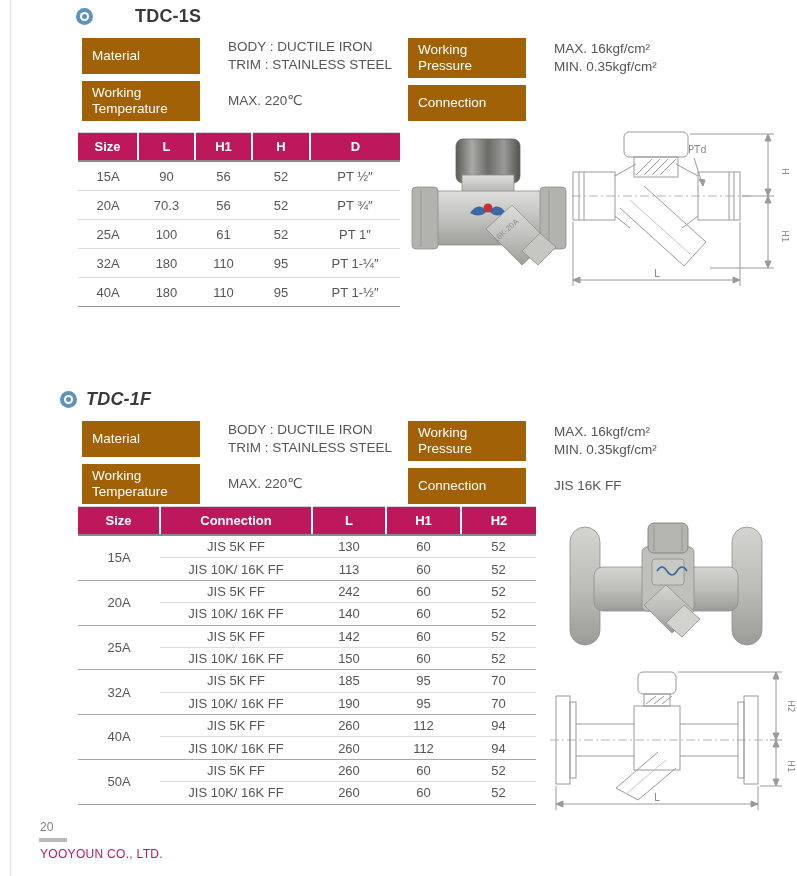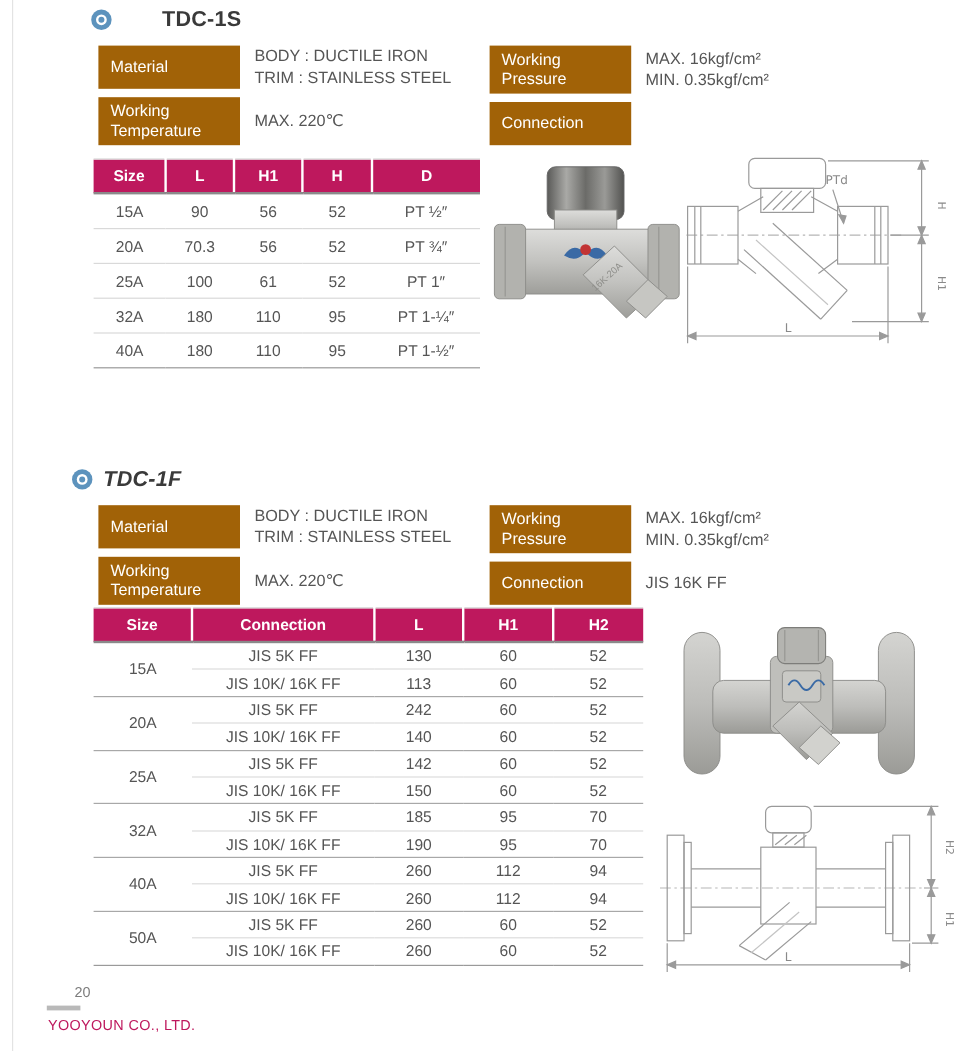--- a/index.html
+++ b/index.html
@@ -11,21 +11,21 @@
   .sec-title{position:absolute;display:flex;align-items:center;gap:9px;}
   .bullet{width:17px;height:17px;border-radius:50%;background:#5d93bd;display:inline-flex;align-items:center;justify-content:center;flex:0 0 auto;}
   .bullet-inner{width:9px;height:9px;border-radius:50%;background:#fff;display:flex;align-items:center;justify-content:center;}
   .bullet-core{width:5px;height:5px;border-radius:50%;background:#5d93bd;}
   .sec-title .t{font-size:18px;font-weight:bold;color:#3a3a3a;letter-spacing:.2px;}
 
   
   .spec-col{position:absolute;}
   .spec-row{display:flex;align-items:stretch;margin-bottom:7px;min-height:36px;}
   .spec-label{width:118px;flex:0 0 118px;background:#a16207;color:#fff;font-size:13.5px;line-height:1.2;padding:4px 10px;display:flex;align-items:center;box-sizing:border-box;}
-  .spec-value{padding-left:12px;display:flex;flex-direction:column;justify-content:center;font-size:13.5px;line-height:1.32;color:#555;white-space:nowrap;}
+  .spec-value{padding-left:28px;display:flex;flex-direction:column;justify-content:center;font-size:13.5px;line-height:1.32;color:#555;white-space:nowrap;}
   .spec-value span:empty{display:none;}
 
   
   table{border-collapse:collapse;table-layout:fixed;border-top:1px solid #d6d6d6;}
   th{background:#be185d;color:#fff;font-size:13px;font-weight:bold;text-align:center;padding:6px 0;border-left:2px solid #fff;border-bottom:2px solid #8a8a8a;}
   th:first-child{border-left:none;}
   td{font-size:13px;color:#555;text-align:center;}
   #sec1-table{position:absolute;width:322px;border-bottom:1px solid #9a9a9a;}
   #sec1-table td{padding:6.5px 0;border-bottom:1px solid #d9d9d9;}
   #sec1-table tbody tr:last-child td{border-bottom:none;}
@@ -33,21 +33,21 @@
   #sec2-table td{padding:3.2px 0;}
   #sec2-table tbody tr.group-first td{border-top:1px solid #a8a8a8;}
   #sec2-table tbody tr:first-child td{border-top:none;}
   #sec2-table tbody tr.group-sub td{border-top:1px solid #dcdcdc;}
   #sec2-table td.size-cell{border-top:1px solid #a8a8a8;}
   #sec2-table tbody tr:first-child td.size-cell{border-top:none;}
 
   .abs{position:absolute;}
   .drawing text{font-family:"DejaVu Sans",sans-serif;fill:#8a8a8a;}
   
-  #footer-page{position:absolute;left:40px;top:820px;font-size:12px;color:#7d7d7d;margin-left:22px;}
+  #footer-page{position:absolute;left:40px;top:820px;font-size:12px;color:#7d7d7d;}
   #footer-bar{position:absolute;left:39px;top:838px;width:28px;height:4px;background:#b9b9b9;}
   #footer-company{position:absolute;left:40px;top:847px;font-size:12px;color:#be185d;letter-spacing:.3px;}
 </style>
 </head>
 <body>
 
 <div id="page">
   <div id="page-edge"></div>
 
   <div class="sec-title" style="left:76px;top:6px;gap:42px;">

